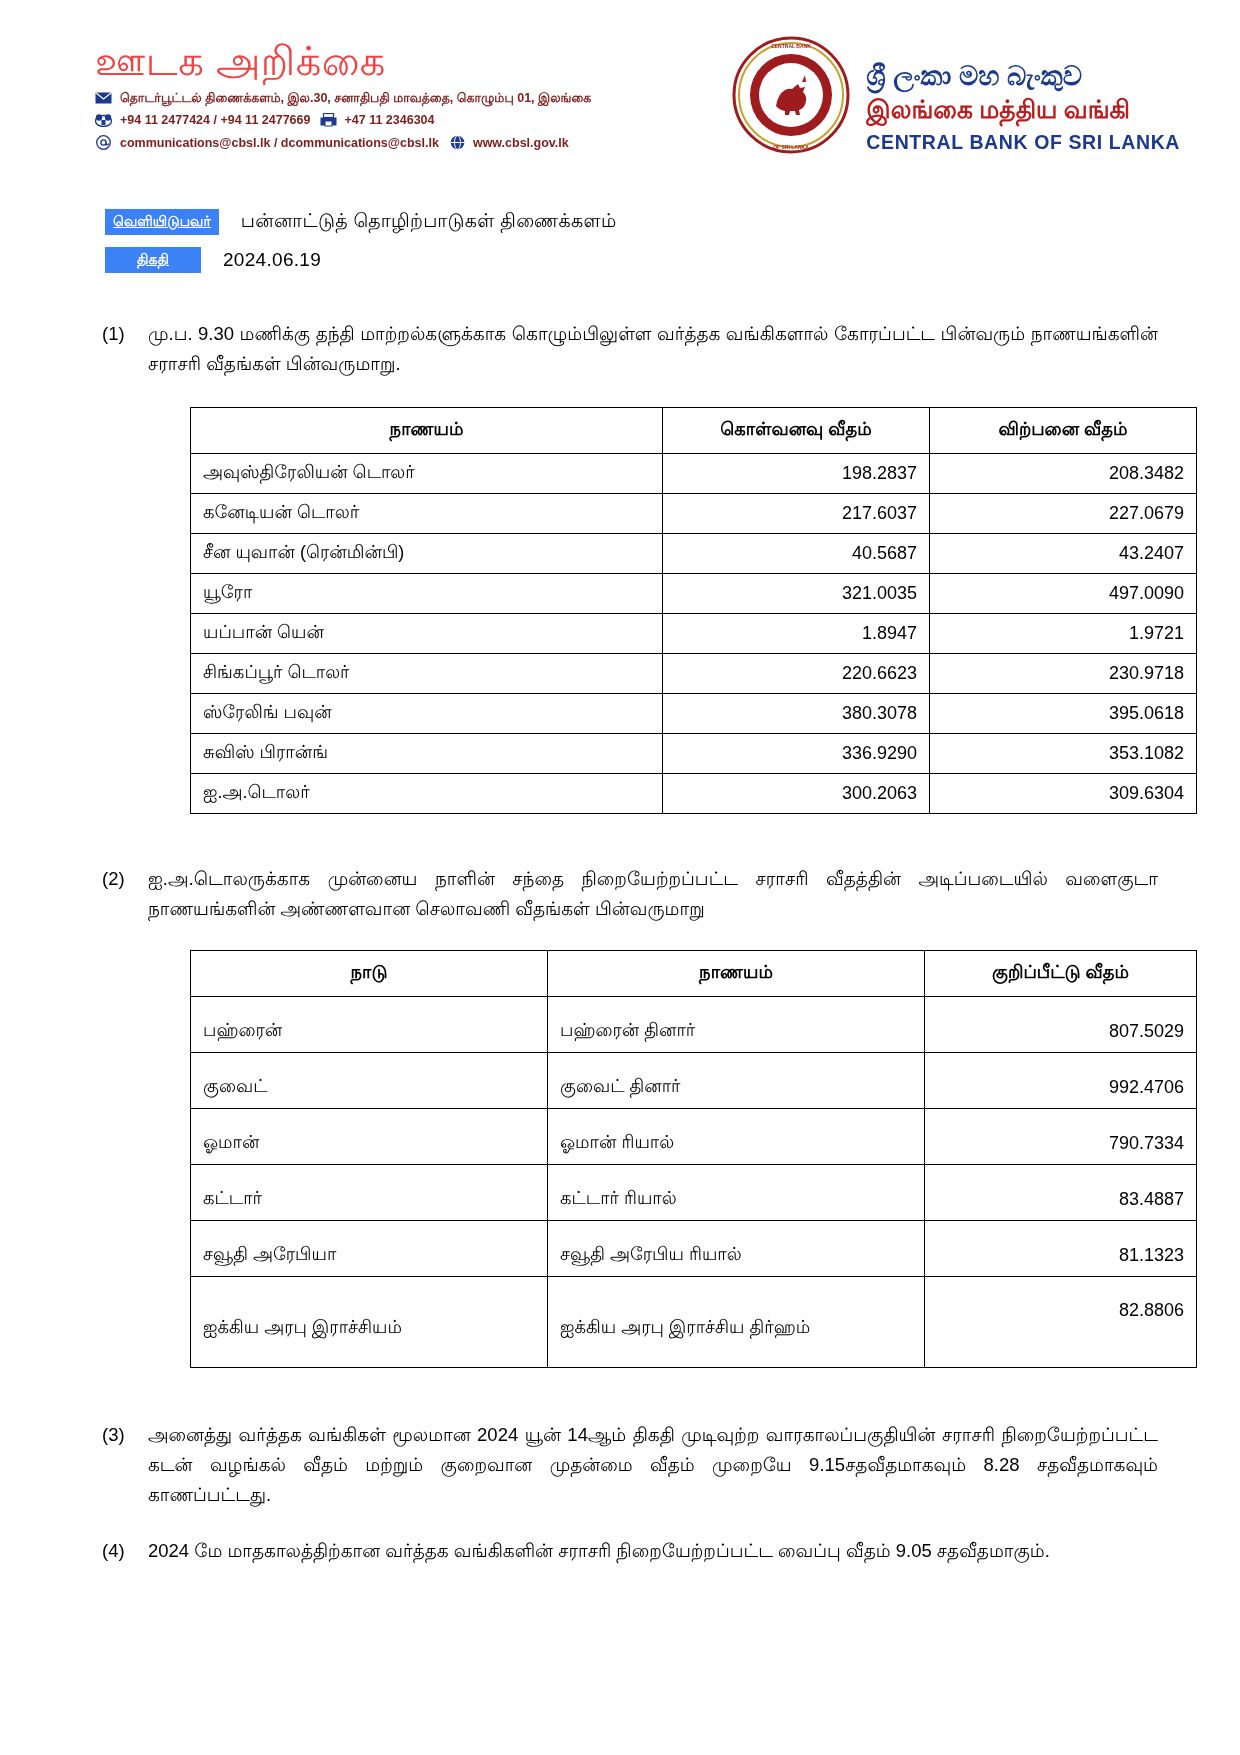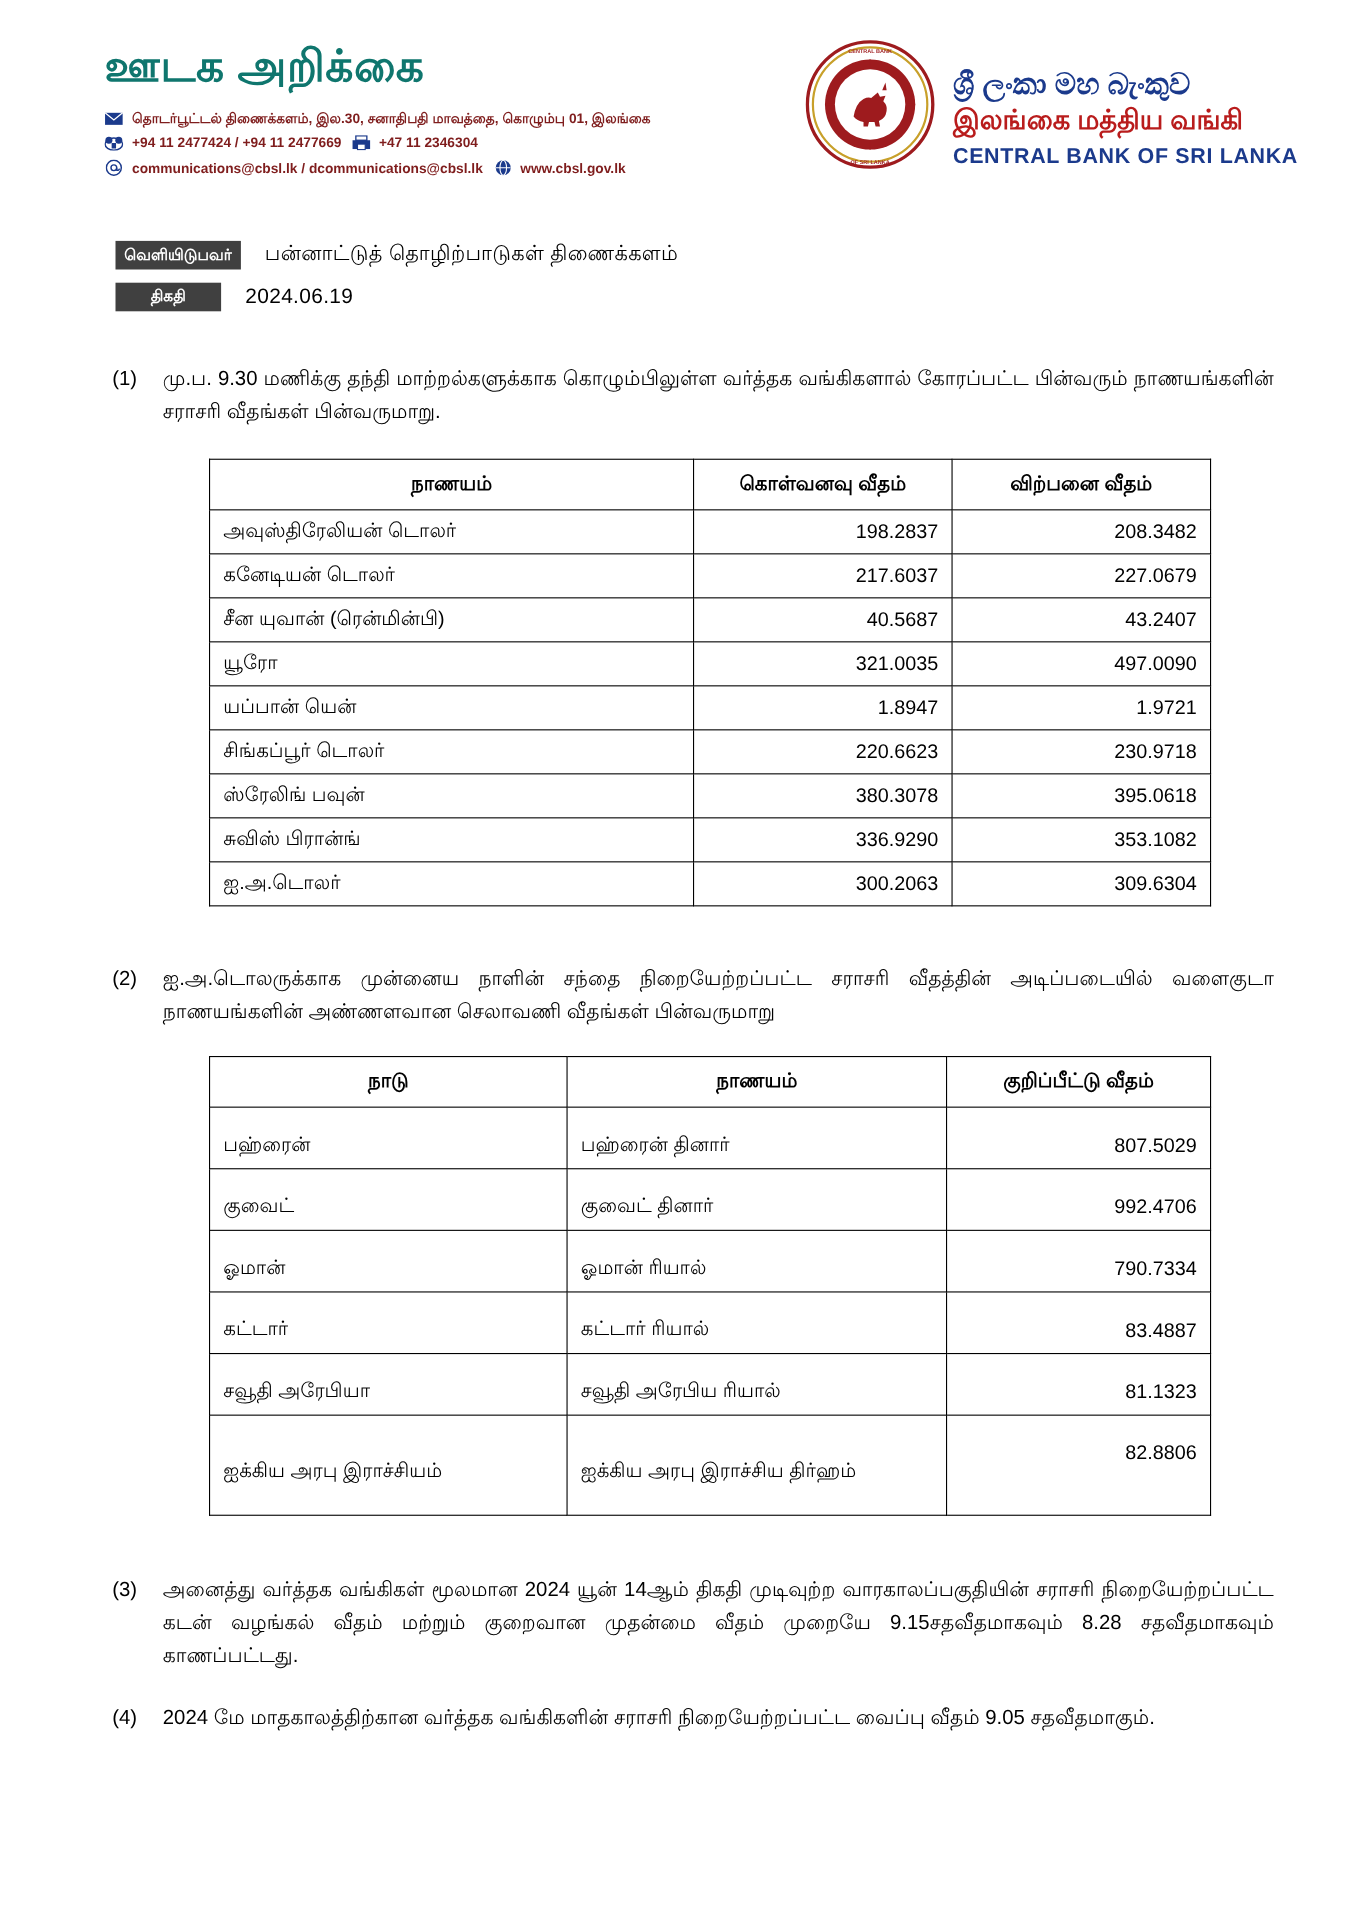--- a/index.html
+++ b/index.html
@@ -28,26 +28,26 @@
     display: flex;
     align-items: flex-start;
     padding: 34px 60px 0 95px;
     box-sizing: border-box;
   }
   .header-left {
     flex: 1 1 auto;
     padding-top: 6px;
   }
   .masthead {
-    color: #0f766e;
+    color: #ef4444;
     font-size: 40px;
-    font-weight: bold;
+    font-weight: normal;
     letter-spacing: 0.5px;
     line-height: 1.05;
-    margin-bottom: 18px;
+    margin-bottom: 8px;
   }
   .contact-line {
     display: flex;
     align-items: center;
     font-size: 12.5px;
     color: #7f1d1d;
     font-weight: bold;
     margin-bottom: 6px;
     line-height: 1.3;
   }
@@ -112,28 +112,29 @@
   
   .meta {
     margin: 52px 0 0 105px;
   }
   .meta-row {
     display: flex;
     align-items: center;
     margin-bottom: 12px;
   }
   .meta-tag {
-    background: #404040;
+    background: #3b82f6;
     color: #ffffff;
     font-size: 14px;
     font-weight: bold;
     padding: 4px 8px;
     min-width: 96px;
     text-align: center;
     box-sizing: border-box;
+    text-decoration: underline;
   }
   .meta-val {
     font-size: 19px;
     margin-left: 22px;
     letter-spacing: 0.3px;
   }
 
   
   .clause {
     display: flex;
@@ -165,21 +166,21 @@
     font-size: 18px;
   }
   .tbl th, .tbl td {
     border: 1px solid #000000;
     padding: 8px 12px;
     vertical-align: middle;
   }
   .tbl th {
     text-align: center;
     font-weight: bold;
-    padding: 11px 12px;
+    padding: 11px 28px;
   }
   .tbl td.num {
     text-align: right;
   }
   .t1 .c-cur { width: 415px; }
   .t1 .c-buy { width: 210px; }
   .t1 .c-sell { width: 210px; }
 
   .t2 { margin-top: 26px; }
   .t2 .c-country { width: 300px; }

